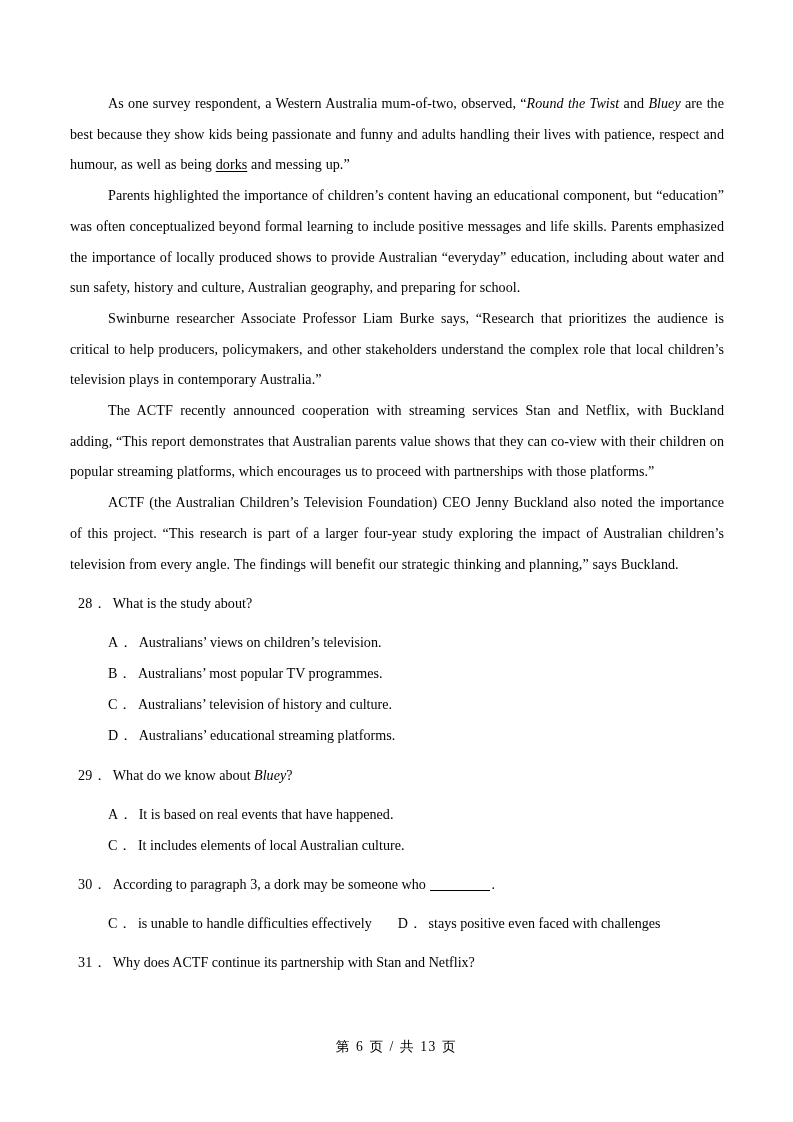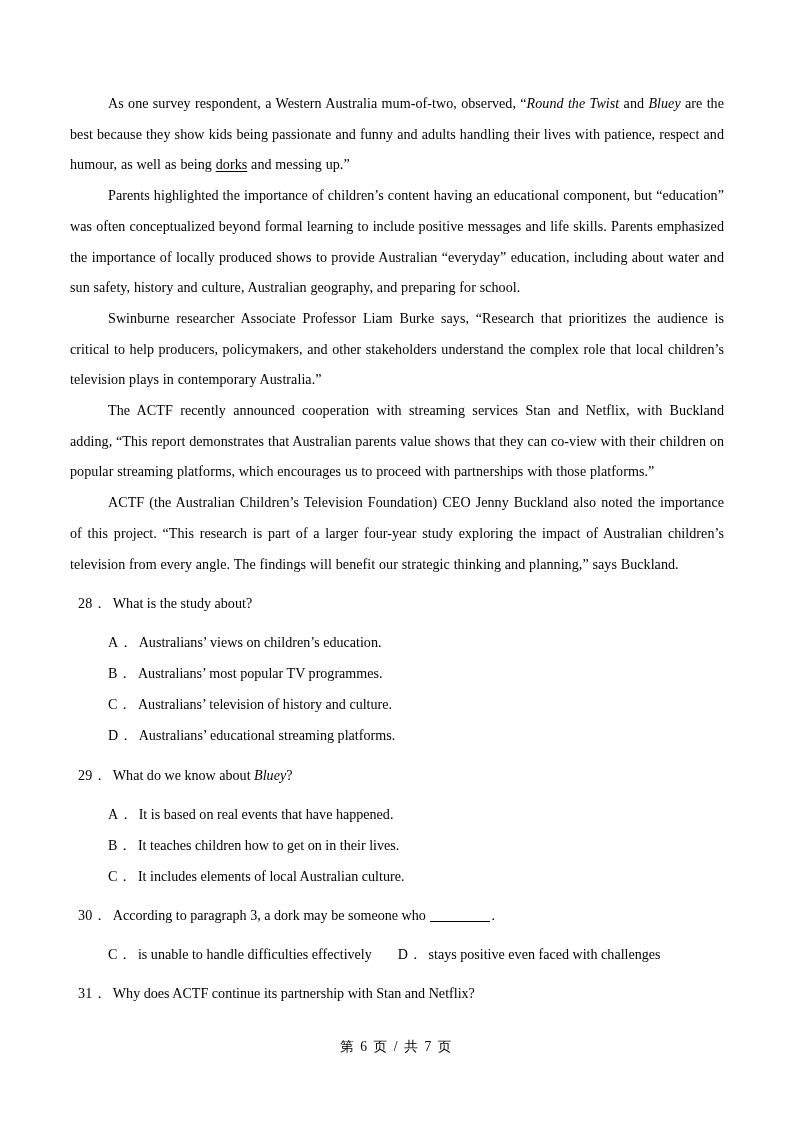--- a/index.html
+++ b/index.html
@@ -137,48 +137,47 @@
 
       <p class="para nostretch">The ACTF recently announced cooperation with streaming services Stan and Netflix, with Buckland adding, “This report demonstrates that Australian parents value shows that they can co-view with their children on popular streaming platforms, which encourages us to proceed with partnerships with those platforms.”</p>
 
       <p class="para nostretch">ACTF (the Australian Children’s Television Foundation) CEO Jenny Buckland also noted the importance of this project. “This research is part of a larger four-year study exploring the impact of Australian children’s television from every angle. The findings will benefit our strategic thinking and planning,” says Buckland.</p>
 
     </div>
 
     <div class="qblock q28">
       <div class="qstem"><span class="qnum">28．</span><span class="gap-small"></span><span>What is the study about?</span></div>
 
-      <div class="opt"><span class="lbl">A．</span><span class="gap-small"></span><span>Australians’ views on children’s education.</span></div>
+      <div class="opt"><span class="lbl">A．</span><span class="gap-small"></span><span>Australians’ views on children’s television.</span></div>
 
       <div class="opt"><span class="lbl">B．</span><span class="gap-small"></span><span>Australians’ most popular TV programmes.</span></div>
 
       <div class="opt"><span class="lbl">C．</span><span class="gap-small"></span><span>Australians’ television of history and culture.</span></div>
 
       <div class="opt"><span class="lbl">D．</span><span class="gap-small"></span><span>Australians’ educational streaming platforms.</span></div>
     </div>
 
     <div class="qblock q29">
       <div class="qstem"><span class="qnum">29．</span><span class="gap-small"></span><span>What do we know about </span><em class="ital">Bluey</em><span>?</span></div>
 
       <div class="opt"><span class="lbl">A．</span><span class="gap-small"></span><span>It is based on real events that have happened.</span></div>
 
-      <div class="opt"><span class="lbl">B．</span><span class="gap-small"></span><span>It teaches children how to get on in their lives.</span></div>
 
       <div class="opt"><span class="lbl">C．</span><span class="gap-small"></span><span>It includes elements of local Australian culture.</span></div>
 
     </div>
 
     <div class="qblock q30">
       <div class="qstem"><span class="qnum">30．</span><span class="gap-small"></span><span>According to paragraph 3, a dork may be someone who </span><span class="blank-line"></span><span>.</span></div>
 
 
       <div class="opt"><span class="lbl">C．</span><span class="gap-small"></span><span>is unable to handle difficulties effectively</span><span class="gap-wide"></span><span class="lbl">D．</span><span class="gap-small"></span><span>stays positive even faced with challenges</span></div>
     </div>
 
     <div class="qblock q31">
       <div class="qstem"><span class="qnum">31．</span><span class="gap-small"></span><span>Why does ACTF continue its partnership with Stan and Netflix?</span></div>
     </div>
 
   </div>
 
-  <div class="footer">第 6 页 / 共 7 页</div>
+  <div class="footer">第 6 页 / 共 13 页</div>
 
 </div>
 
 </body></html>

